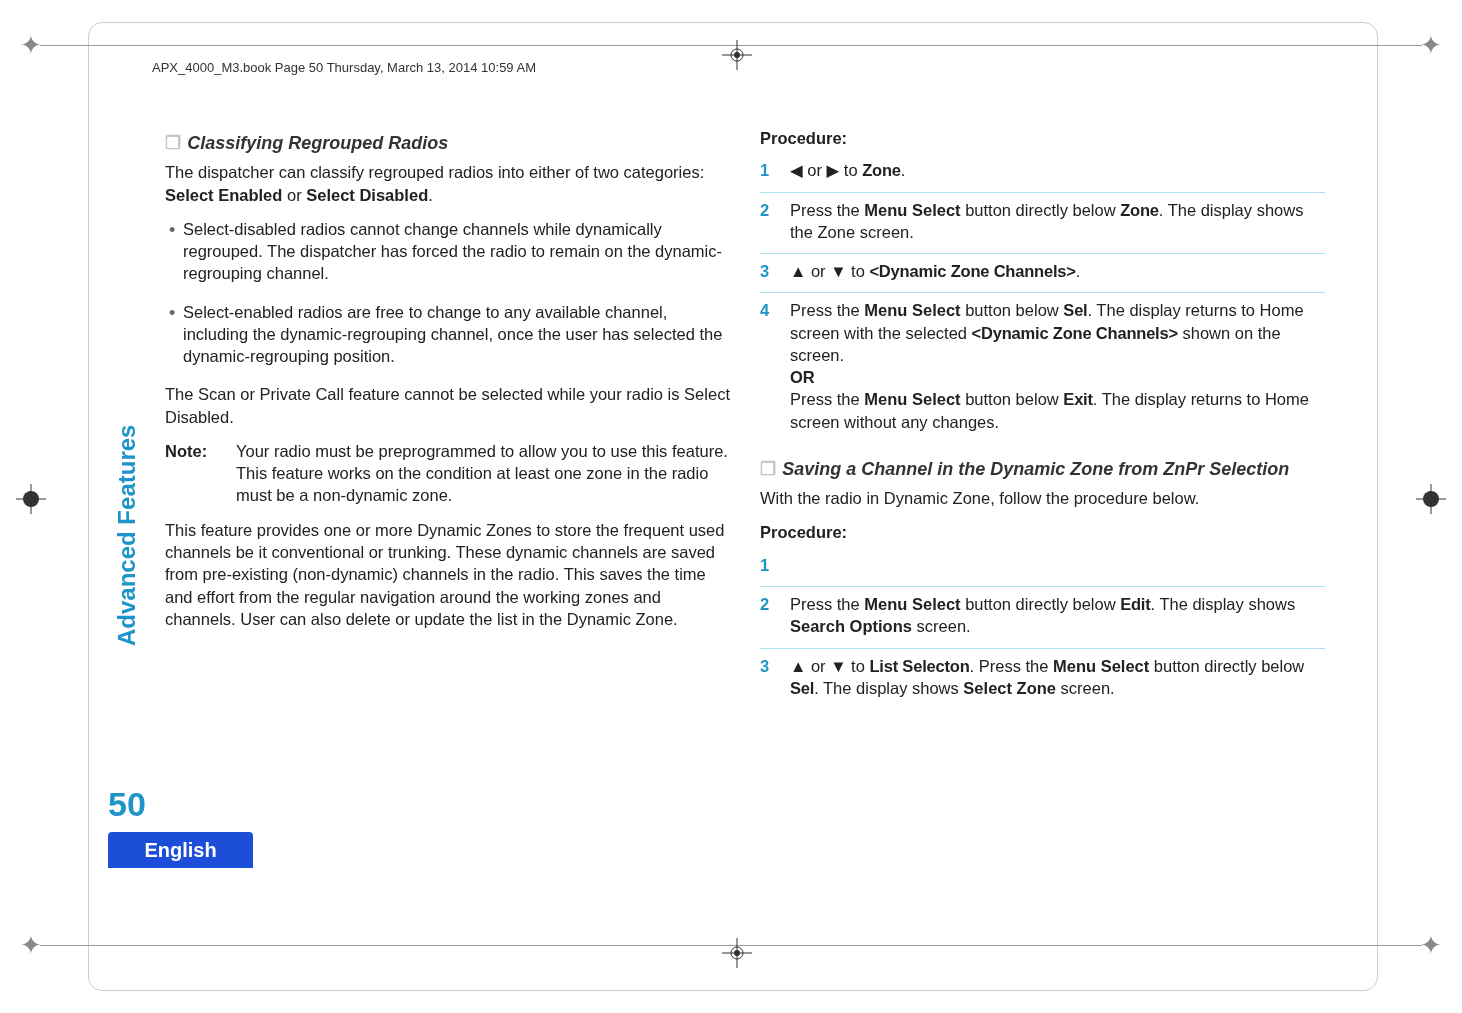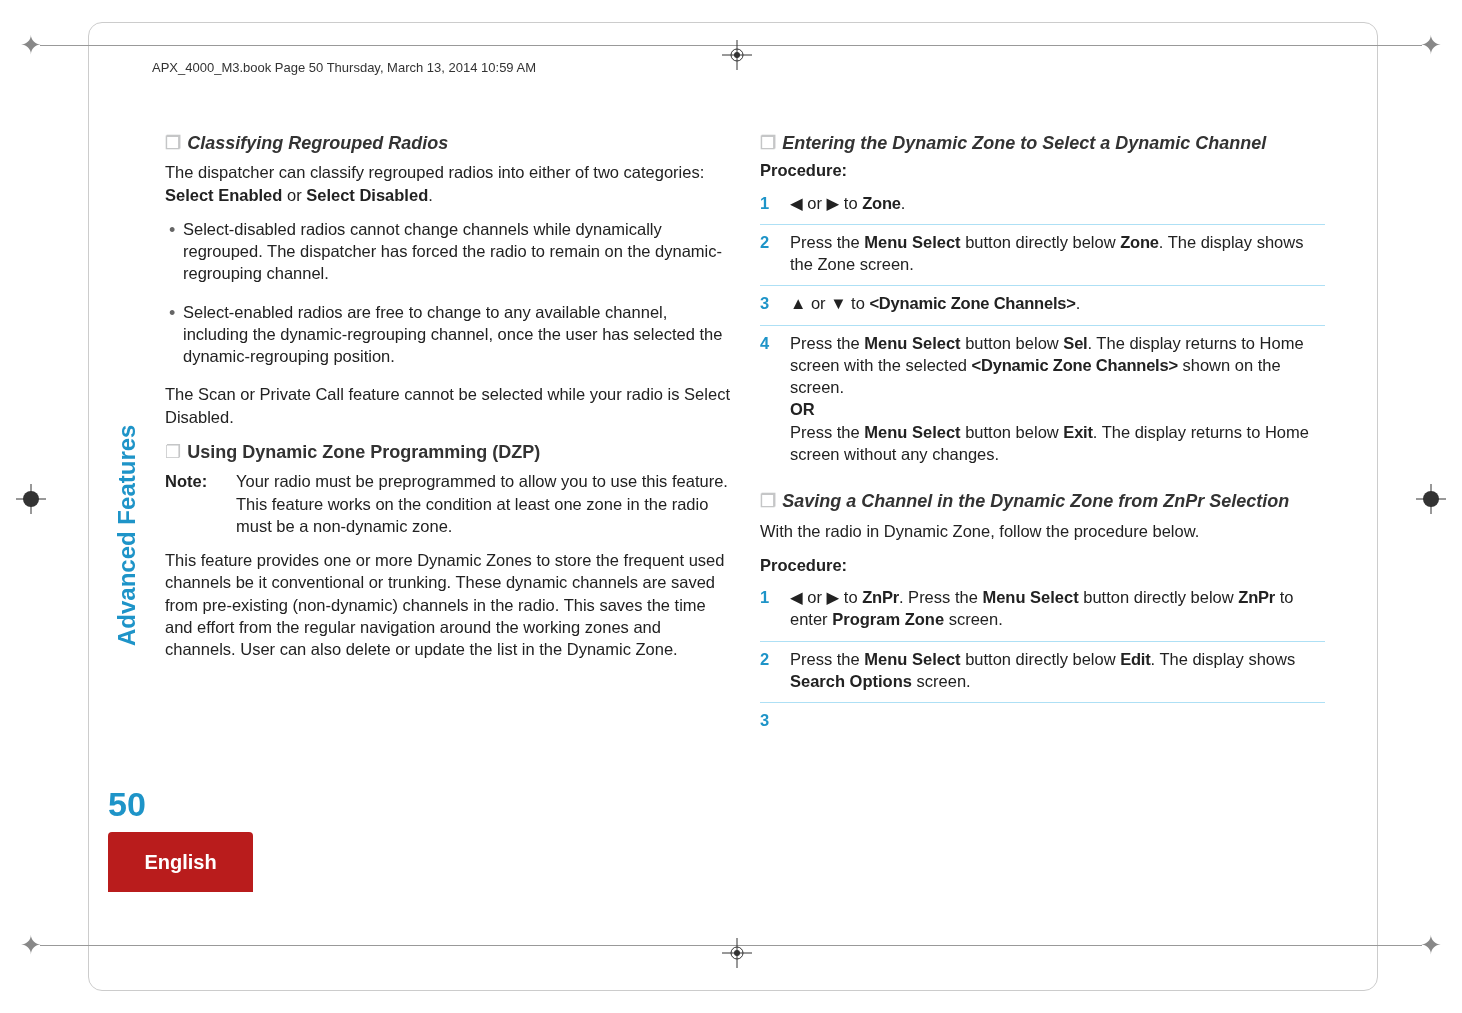--- a/index.html
+++ b/index.html
@@ -93,22 +93,22 @@
   .page-num {
     position: absolute;
     left: 108px; top: 785px;
     font-size: 34px;
     font-weight: bold;
     color: #1e94c8;
   }
   .lang-tab {
     position: absolute;
     left: 108px; top: 832px;
-    width: 145px; height: 60px;
-    background: #b91c1c;
+    width: 145px; height: 36px;
+    background: #1d4ed8;
     color: #fff;
     font-weight: bold;
     font-size: 20px;
     display: flex; align-items: center; justify-content: center;
     border-radius: 4px 4px 0 0;
   }
   
   .regmark {
     position: absolute;
     width: 34px; height: 34px;
@@ -187,31 +187,29 @@
     <div class="section-title"><span class="ic">❐</span><span>Classifying Regrouped Radios</span></div>
     <div class="para">
       <span>The dispatcher can classify regrouped radios into either of two categories: </span><span class="ui">Select Enabled</span><span> or </span><span class="ui">Select Disabled</span><span>.</span>
     </div>
     <ul class="bullet-list">
       <li><span>Select-disabled radios cannot change channels while dynamically regrouped. The dispatcher has forced the radio to remain on the dynamic-regrouping channel.</span></li>
       <li><span>Select-enabled radios are free to change to any available channel, including the dynamic-regrouping channel, once the user has selected the dynamic-regrouping position.</span></li>
     </ul>
     <div class="para">The Scan or Private Call feature cannot be selected while your radio is Select Disabled.</div>
 
-    <div class="h2"><span class="ic">❐</span><span>Using Dynamic Zone Programming (DZP)</span></div>
     <div class="note-row">
       <div class="note-label">Note:</div>
       <div style="white-space: pre-line;">Your radio must be preprogrammed to allow you to use this feature.
 This feature works on the condition at least one zone in the radio must be a non-dynamic zone.</div>
     </div>
     <div class="para">This feature provides one or more Dynamic Zones to store the frequent used channels be it conventional or trunking. These dynamic channels are saved from pre-existing (non-dynamic) channels in the radio. This saves the time and effort from the regular navigation around the working zones and channels. User can also delete or update the list in the Dynamic Zone.</div>
   </div>
 
   <div class="col">
-    <div class="section-title"><span class="ic">❐</span><span>Entering the Dynamic Zone to Select a Dynamic Channel</span></div>
     <div class="proc-label">Procedure:</div>
     <ul class="steps">
       <li>
           <span class="step-n">1</span>
         <span class="step-t"><span class="arrow">◀ or ▶ to </span><span class="disp">Zone</span><span>.</span></span>
         </li>
       <li>
           <span class="step-n">2</span>
         <span class="step-t"><span>Press the </span><span class="ui">Menu Select</span><span> button directly below </span><span class="disp">Zone</span><span>. The display shows the Zone screen.</span></span>
         </li>
@@ -228,28 +226,28 @@
         </span>
         </li>
     </ul>
 
     <div class="section-title" style="margin-top:14px"><span class="ic">❐</span><span>Saving a Channel in the Dynamic Zone from ZnPr Selection</span></div>
     <div class="para">With the radio in Dynamic Zone, follow the procedure below.</div>
     <div class="proc-label">Procedure:</div>
     <ul class="steps">
       <li>
           <span class="step-n">1</span>
-        <span class="step-t"><span class="arrow">◀ or ▶ to </span><span class="disp">ZnPr</span><span>. Press the </span><span class="ui">Menu Select</span><span> button directly below </span><span class="disp">ZnPr</span><span> to enter </span><span class="ui">Program Zone</span><span> screen.</span></span>
         </li>
       <li>
           <span class="step-n">2</span>
         <span class="step-t"><span>Press the </span><span class="ui">Menu Select</span><span> button directly below </span><span class="disp">Edit</span><span>. The display shows </span><span class="ui">Search Options</span><span> screen.</span></span>
         </li>
       <li>
           <span class="step-n">3</span>
+        <span class="step-t"><span class="arrow">▲ or ▼ to </span><span class="disp">List Selecton</span><span>. Press the </span><span class="ui">Menu Select</span><span> button directly below </span><span class="disp">Sel</span><span>. The display shows </span><span class="ui">Select Zone</span><span> screen.</span></span>
         </li>
     </ul>
   </div>
 </div>
 
 <div class="side-tab">Advanced Features</div>
 <div class="page-num">50</div>
 <div class="lang-tab">English</div>
 
 </body></html>

